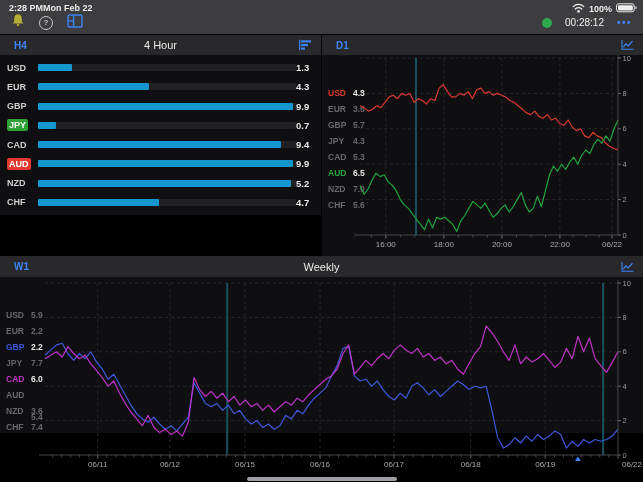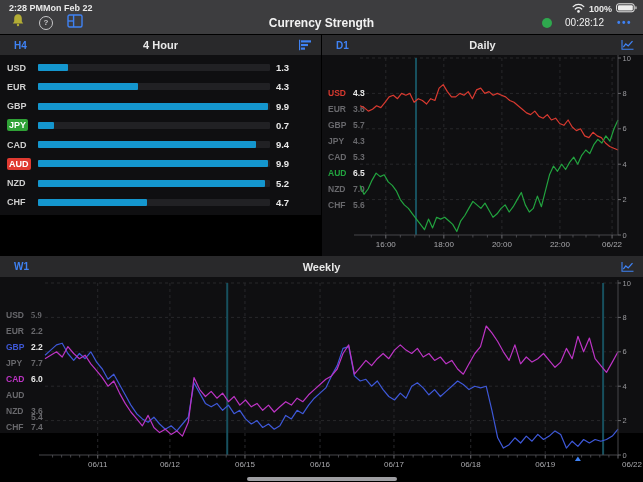--- a/index.html
+++ b/index.html
@@ -24,31 +24,31 @@
   
   .panel{position:absolute;background:#0f0f11;}
   #panel-h4{left:0;top:35px;width:321px;height:180px;}
   #panel-d1{left:322px;top:35px;width:321px;height:240px;}
   #panel-w1{left:0;top:256px;width:643px;height:177px;}
   .phead{position:absolute;left:0;top:0;right:0;height:20px;background:#29292b;
          display:flex;align-items:center;}
   #panel-w1 .phead{height:21px;}
   .tf{color:#3f82f4;font-size:10px;font-weight:bold;margin-left:14px;position:relative;z-index:2;}
   .ptitle{position:absolute;left:0;right:0;top:50%;transform:translateY(-50%);
-          text-align:center;font-size:11px;font-weight:bold;color:#e9e9e9;}
+          text-align:center;font-size:11px;font-weight:normal;color:#e9e9e9;}
   .picon{position:absolute;right:9px;top:50%;transform:translateY(-50%);display:flex;z-index:2;}
   
   .h4-rows{position:absolute;left:0;top:20px;right:0;bottom:0;
            display:flex;flex-direction:column;justify-content:space-around;padding:3px 0;}
   .brow{display:flex;align-items:center;height:24px;}
   .bcur{width:31px;margin-left:7px;font-size:9px;font-weight:bold;color:#cfcfcf;}
   .badge{display:inline-block;padding:1px 2px;border-radius:2px;color:#fff;}
   .btrack{flex:1;height:7px;background:#212124;border-radius:1px;}
   .bfill{height:100%;background:#1496ce;border-radius:1px;}
-  .bval{width:25px;text-align:center;margin-right:26px;font-size:9.5px;font-weight:bold;color:#e8e8e8;}
+  .bval{width:25px;text-align:left;margin-right:0;font-size:9.5px;font-weight:bold;color:#e8e8e8;}
   
   .chart{position:absolute;left:0;top:20px;right:0;bottom:0;}
   #panel-w1 .chart{top:21px;}
   .chart svg{position:absolute;left:0;top:0;}
   .legend{position:absolute;left:0;top:30px;width:45px;}
   .lrow{display:flex;align-items:center;height:16px;}
   .lcur{width:25px;margin-left:6px;font-size:8.5px;font-weight:bold;}
   .lval{font-size:8.5px;font-weight:bold;}
   
   .home{position:absolute;left:50%;bottom:1px;transform:translateX(-50%);
@@ -90,21 +90,20 @@
     <span class="help-circ">?</span>
     <span>
       <svg width="16" height="14" viewBox="0 0 16 14">
         <rect x="1" y="1" width="14" height="12" rx="1.5" fill="none" stroke="#3f82f4" stroke-width="1.4"></rect>
         <line x1="6.6" y1="1" x2="6.6" y2="13" stroke="#3f82f4" stroke-width="1.4"></line>
         <line x1="1" y1="7" x2="6.6" y2="7" stroke="#3f82f4" stroke-width="1.4"></line>
       </svg>
     </span>
   </div>
 
-  <div class="app-title">Currency Strength</div>
 
   <div class="hdr-right">
     <span class="dot"></span>
     <span class="timer">00:28:12</span>
     <span class="more">•••</span>
   </div>
 </div>
 
 <div class="panel" id="panel-h4">
   <div class="phead">
@@ -175,21 +174,20 @@
           <div class="bfill" style="width: 47%;"></div>
         </div>
         <span class="bval">4.7</span>
       </div>
     </div>
 </div>
 
 <div class="panel" id="panel-d1">
   <div class="phead">
     <span class="tf">D1</span>
-    <span class="ptitle">Daily</span>
     <span class="picon">
       <svg width="13" height="11" viewBox="0 0 13 11">
         <path d="M1 0.5 V9.7 H12.5" stroke="#3f82f4" stroke-width="1.1" fill="none"></path>
         <polyline points="2.3,7.6 4.8,4.4 7.2,6.4 11.5,1.6" stroke="#3f82f4" stroke-width="1.3" fill="none"></polyline>
       </svg>
     </span>
   </div>
   <div class="chart" id="daily-chart">
     <div class="legend" id="daily-legend">
         <div class="lrow">
@@ -288,21 +286,21 @@
       <svg width="13" height="11" viewBox="0 0 13 11">
         <path d="M1 0.5 V9.7 H12.5" stroke="#3f82f4" stroke-width="1.1" fill="none"></path>
         <polyline points="2.3,7.6 4.8,4.4 7.2,6.4 11.5,1.6" stroke="#3f82f4" stroke-width="1.3" fill="none"></polyline>
       </svg>
     </span>
   </div>
   <div class="chart" id="weekly-chart">
     <div class="legend" id="weekly-legend">
         <div class="lrow">
           <span class="lcur" style="color: rgb(104, 104, 108);">USD</span>
-          <span class="lval" style="color: rgb(104, 104, 108); font-family: Liberation Serif, serif;">5.9</span>
+          <span class="lval" style="color: rgb(104, 104, 108);">5.9</span>
         </div>
         <div class="lrow">
           <span class="lcur" style="color: rgb(104, 104, 108);">EUR</span>
           <span class="lval" style="color: rgb(104, 104, 108);">2.2</span>
         </div>
         <div class="lrow">
           <span class="lcur" style="color: rgb(62, 88, 216);">GBP</span>
           <span class="lval" style="color: rgb(232, 232, 232);">2.2</span>
         </div>
         <div class="lrow">

